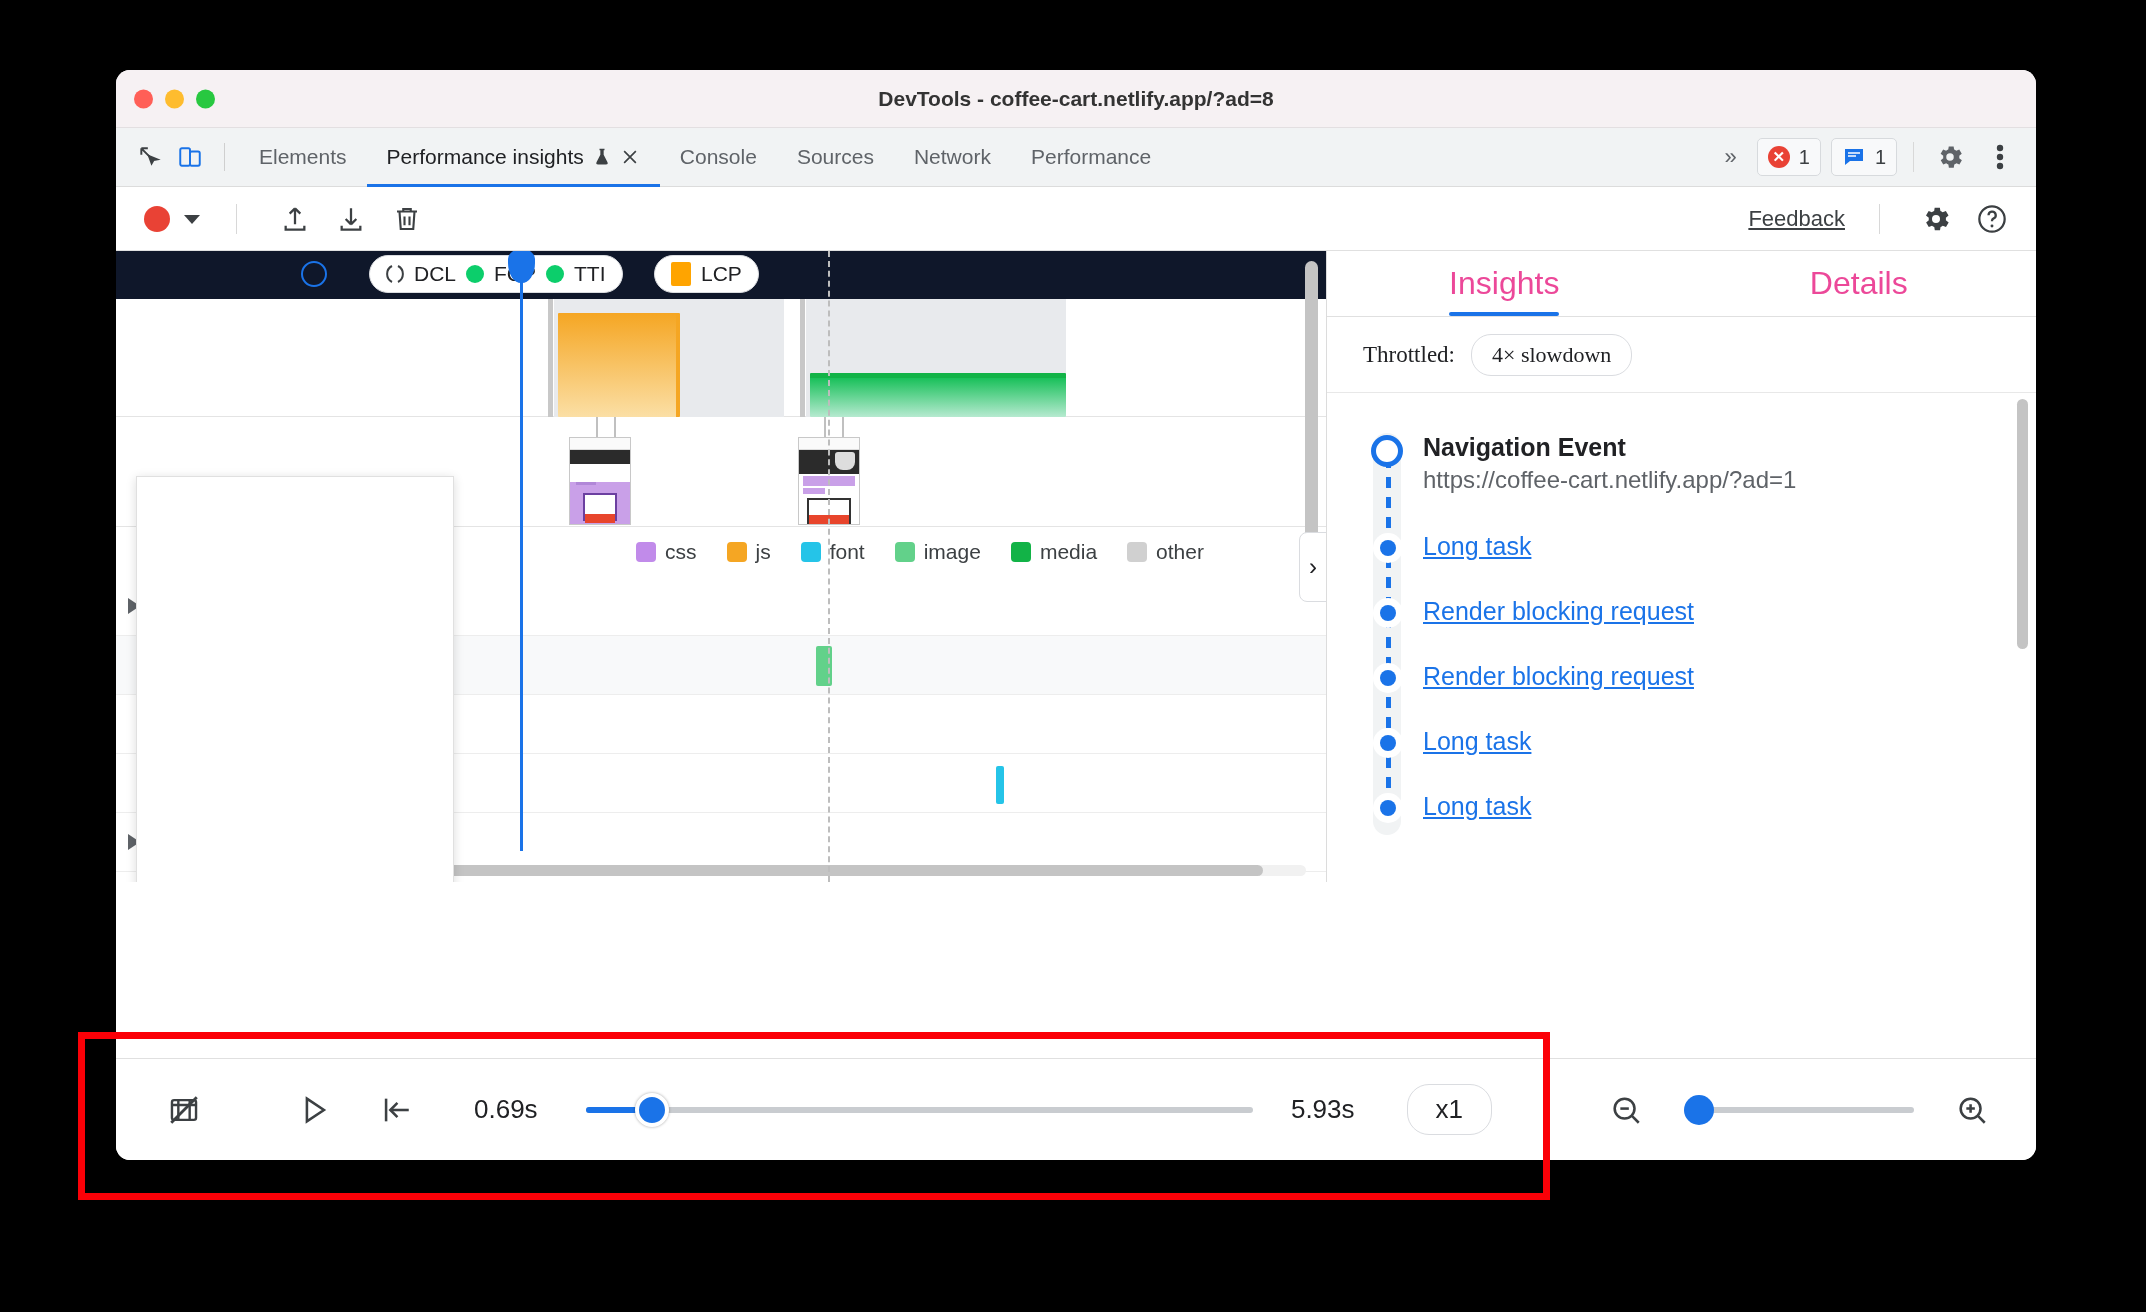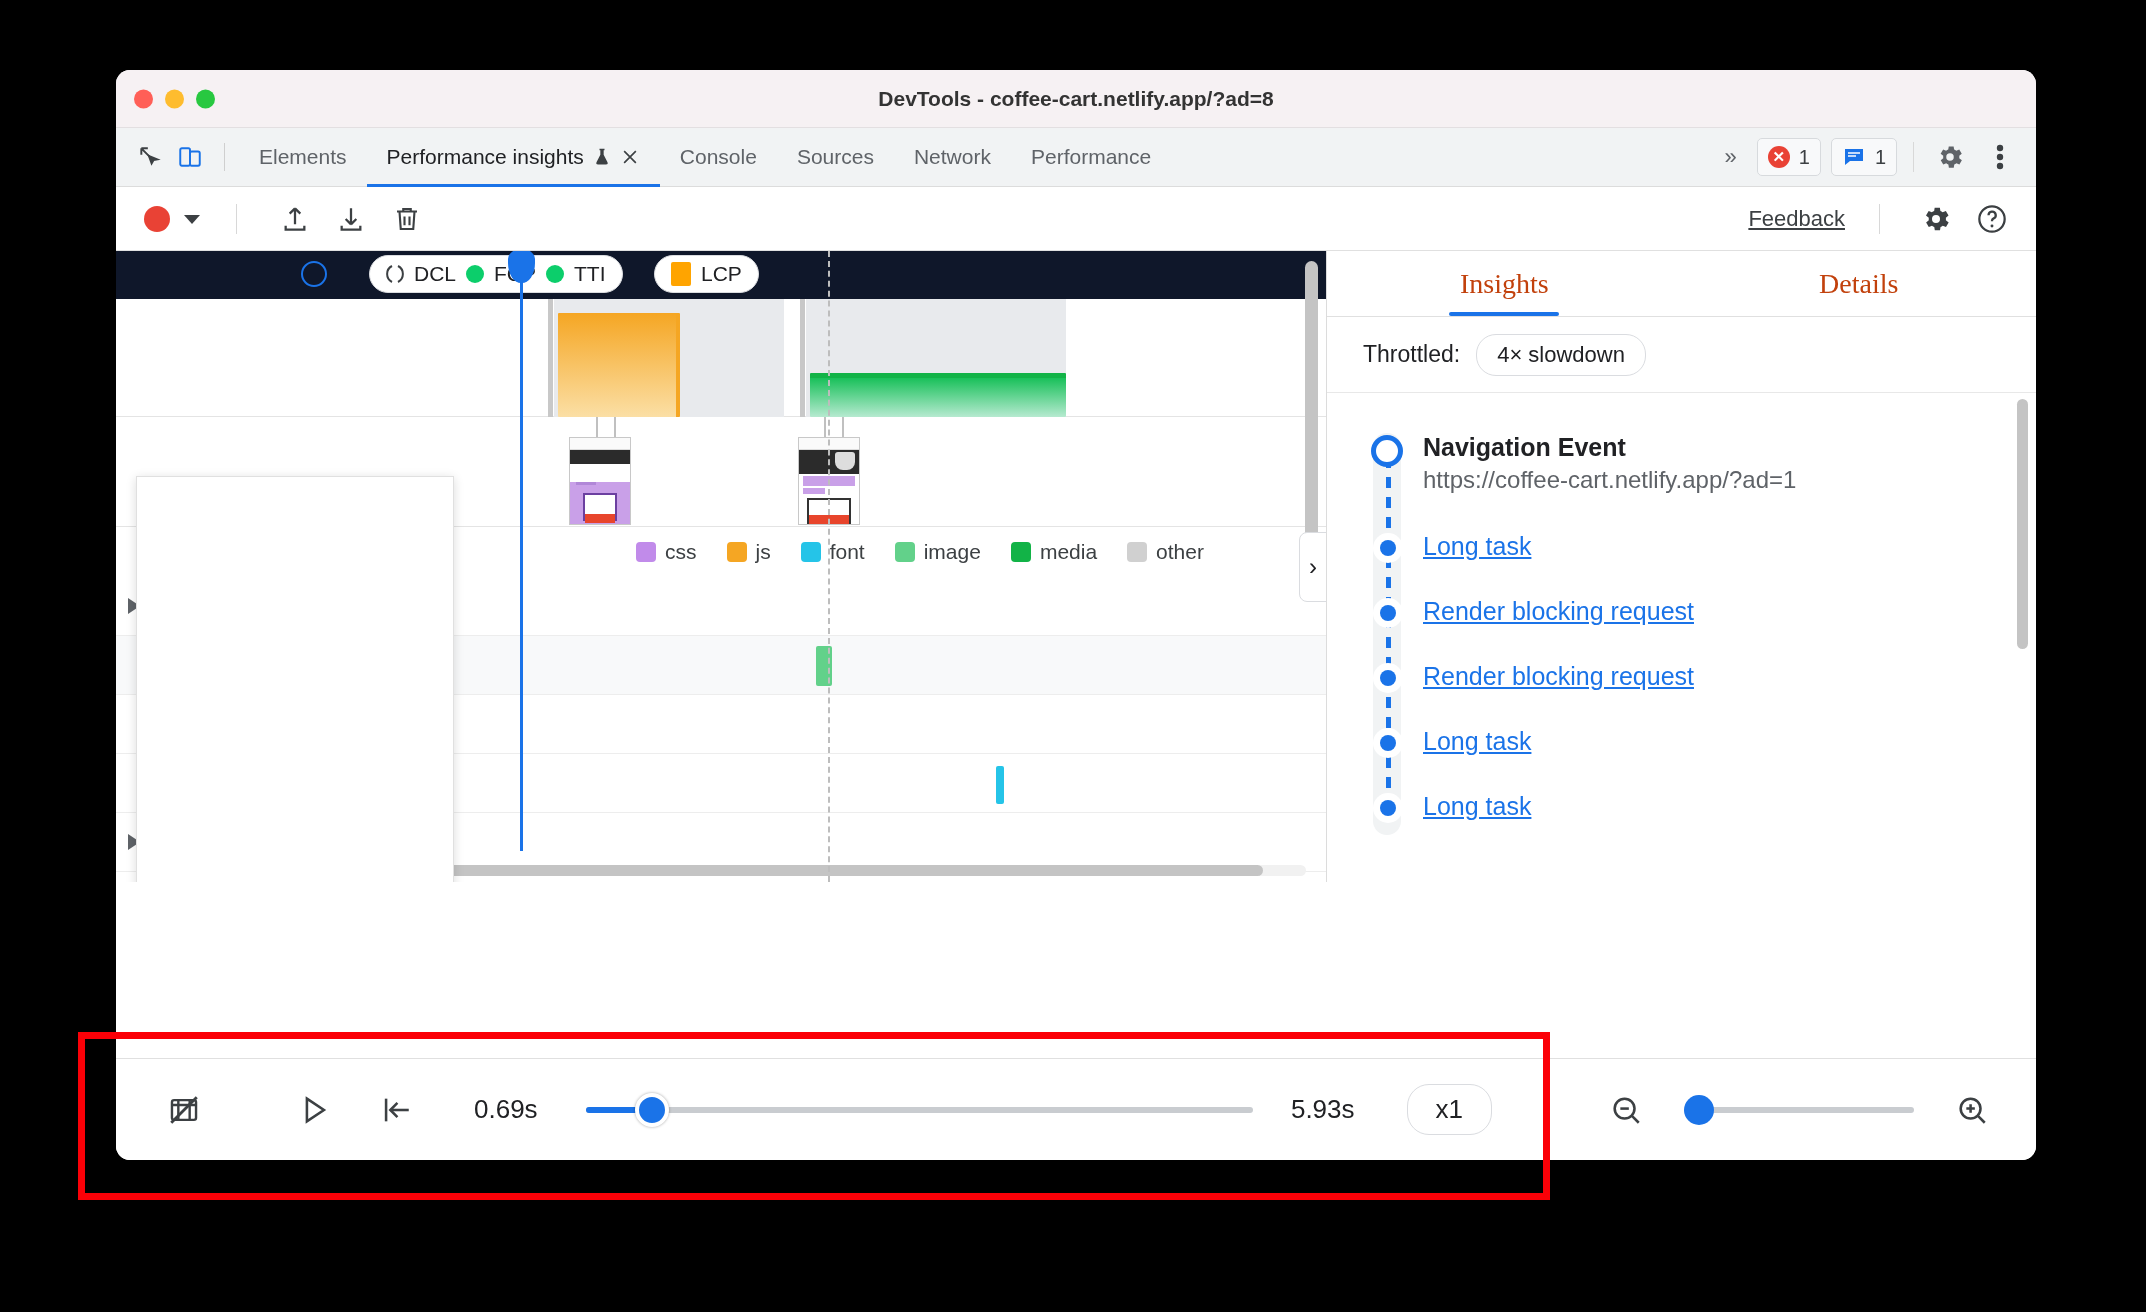--- a/index.html
+++ b/index.html
@@ -146,25 +146,25 @@
   
   .hscroll { position:absolute; left:110px; right:20px; bottom:6px; height:11px; background:#f1f1f1; border-radius:6px;}
   .hscroll i { position:absolute; left:0; top:0; bottom:0; width:96%; background:#c4c4c4; border-radius:6px; display:block;}
 
   
   .vscroll { position:absolute; right:8px; top:10px; width:13px; height:300px; background:#c4c4c4; border-radius:7px; }
 
   
   .sidetabs { display:flex; height:66px; border-bottom:1px solid #e0e0e0; }
   .stab { position:relative; flex:1; display:flex; align-items:center; justify-content:center;
-          font-size:28px; color:#c2410c;font-family:Liberation Serif, serif; }
+          font-size:32px; color:#ec4899; }
   .stab.active::after{ content:""; position:absolute; left:50%; transform:translateX(-50%);
           bottom:0; width:110px; height:4px; background:#1a73e8; border-radius:2px; }
   .throttle { display:flex; align-items:center; gap:16px; height:76px; padding-left:36px;
-              border-bottom:1px solid #e8e8e8; font-size:23px; color:#202124; }
+              border-bottom:1px solid #e8e8e8; font-size:23px; color:#202124;font-family:Liberation Serif, serif; }
   .chip { border:1px solid #dadce0; border-radius:20px; padding:7px 20px; font-size:22px; color:#202124; }
 
   .timeline { position:relative; padding:26px 0 0 0; height:448px; overflow:hidden; }
   .tl-rail { position:absolute; left:46px; top:40px; bottom:6px; width:28px; background:#f1f3f4; border-radius:14px; }
   .tl-line { position:absolute; left:59px; top:64px; bottom:26px; width:5px;
              background:repeating-linear-gradient(#1a73e8 0 11px, transparent 11px 20px); }
   .tl-item { position:relative; display:flex; align-items:flex-start; padding-left:96px; }
   .node-ring { position:absolute; left:44px; width:32px; height:32px; border:5px solid #1a73e8;
                border-radius:50%; background:#fff; }
   .node-dot { position:absolute; left:53px; width:16px; height:16px; border-radius:50%; background:#1a73e8;

